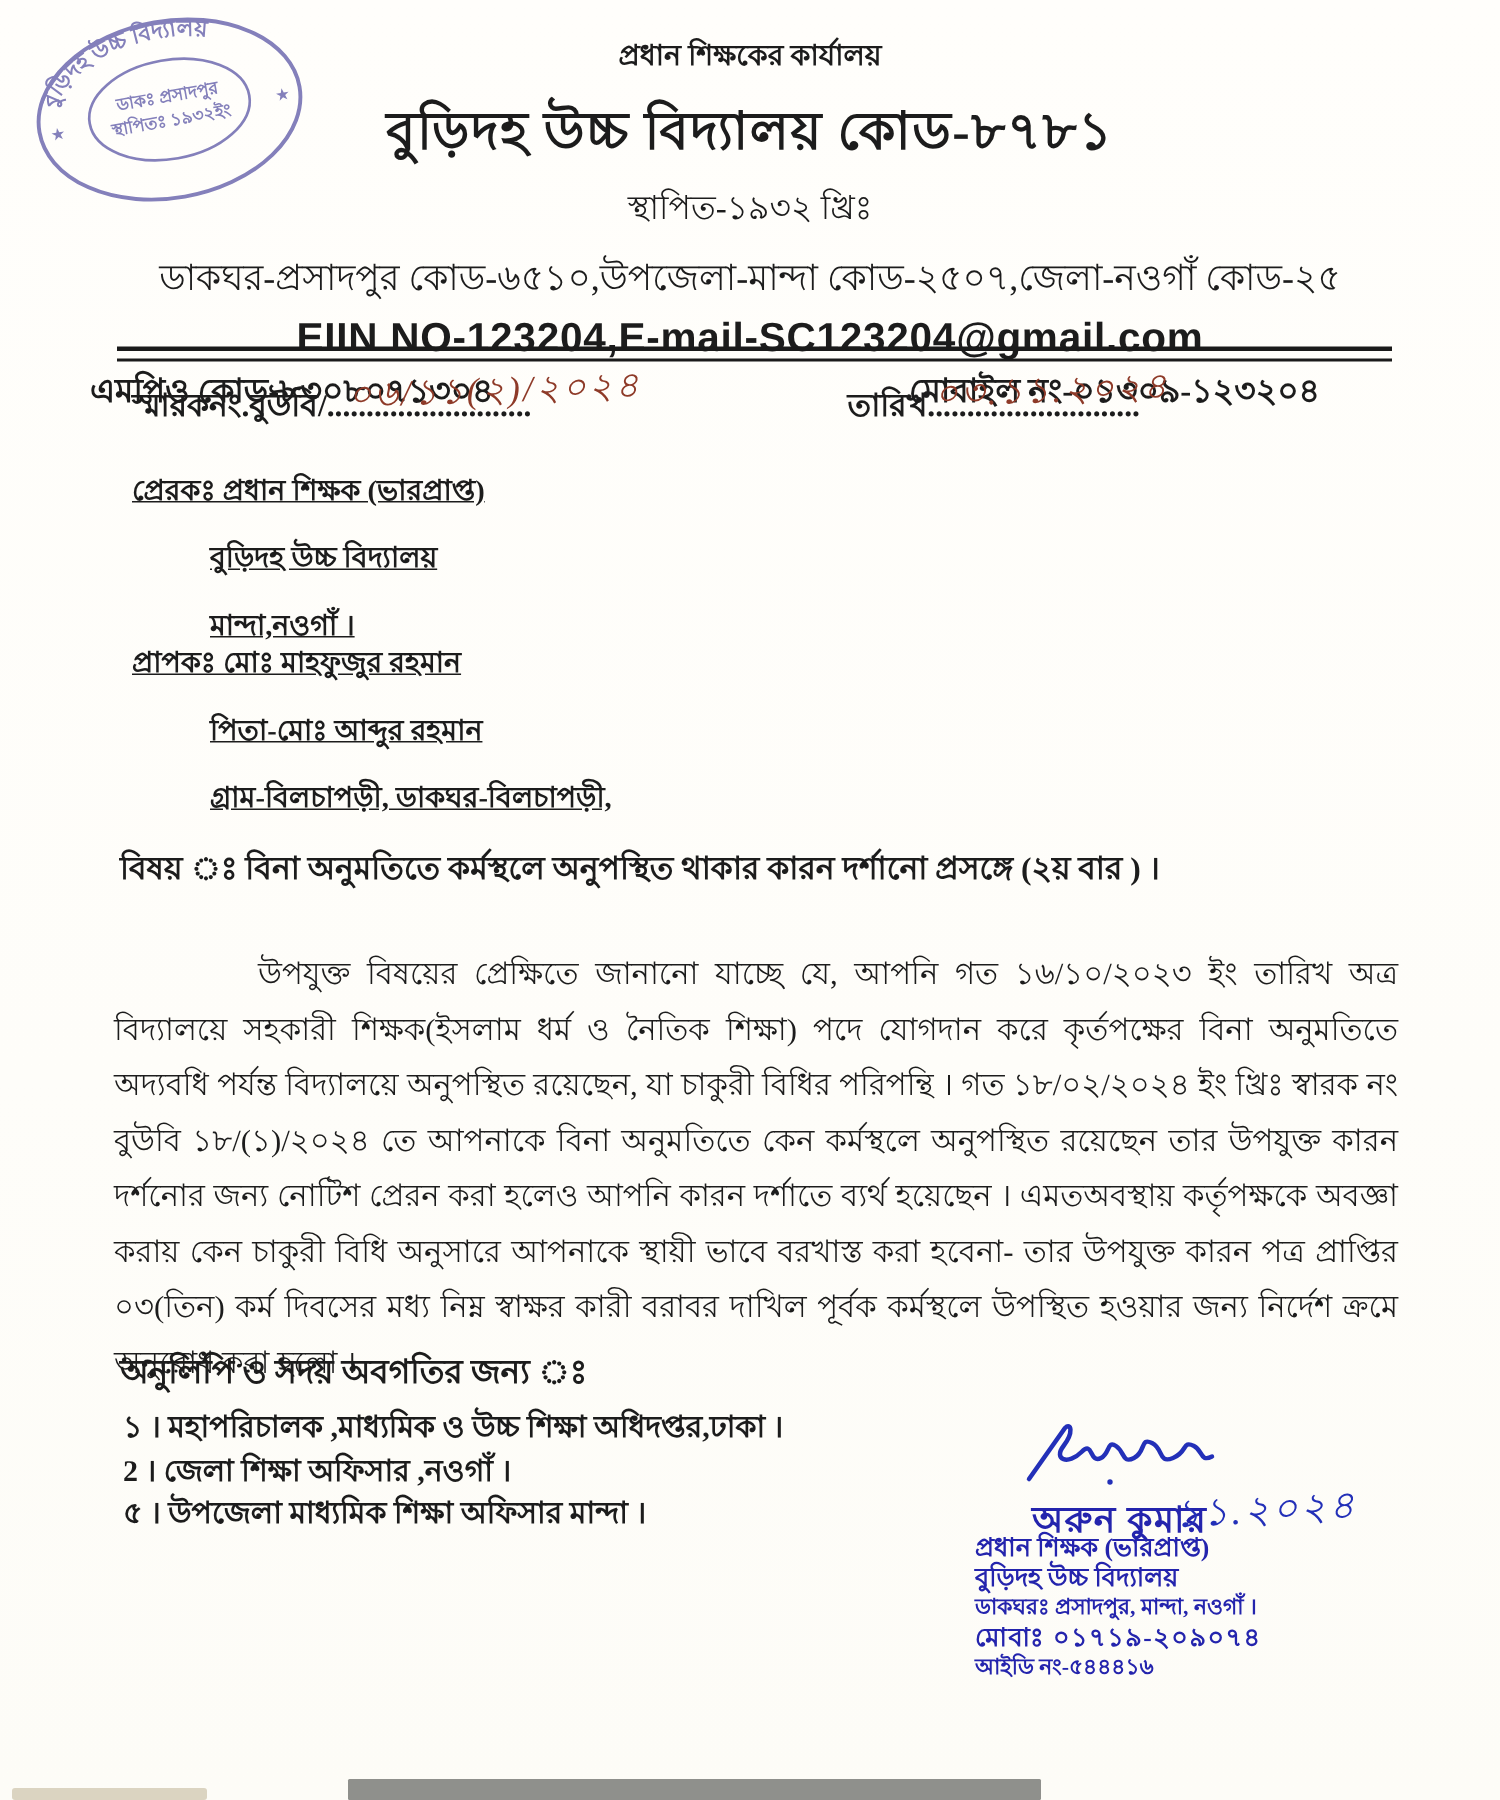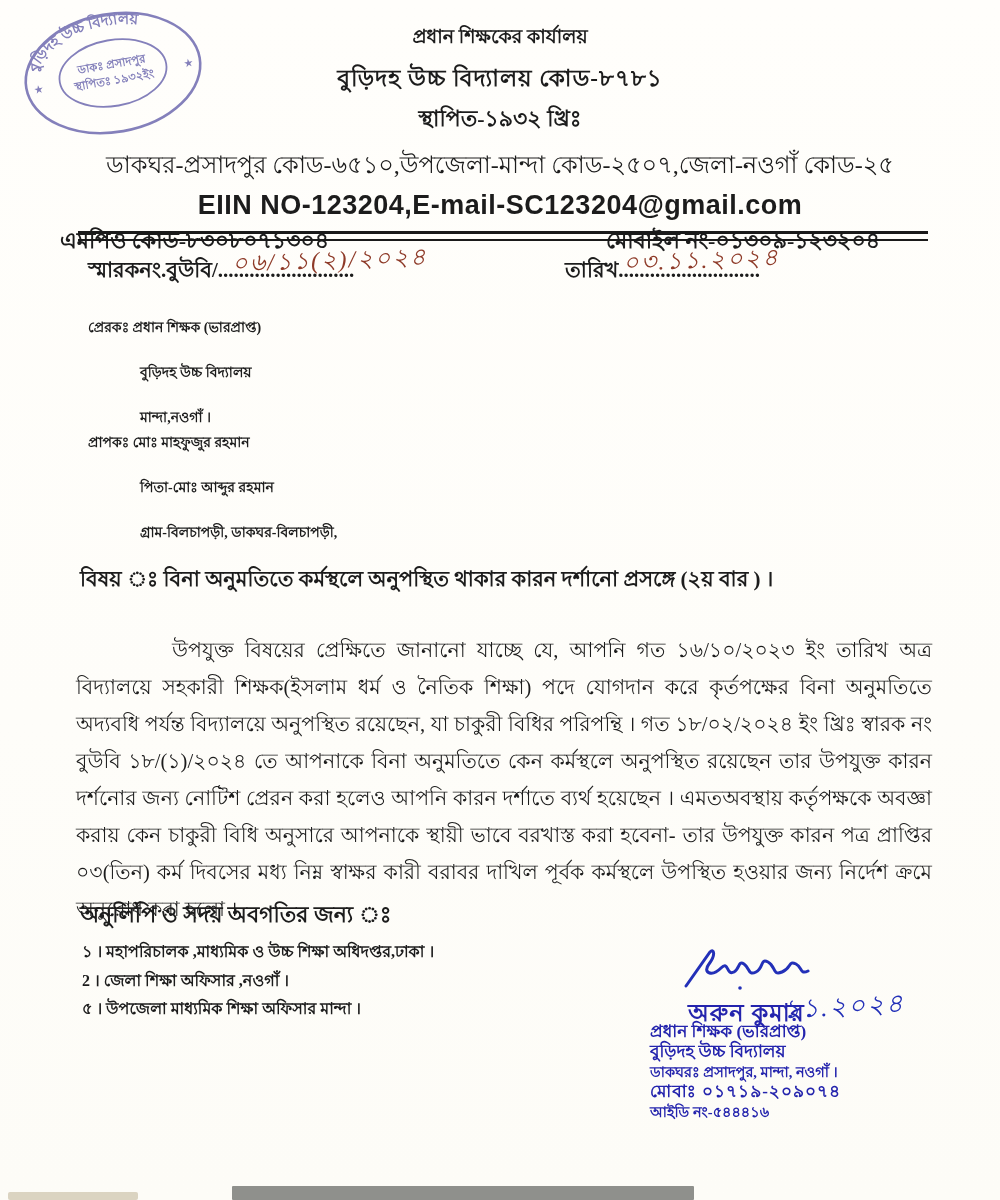--- a/index.html
+++ b/index.html
@@ -5,43 +5,43 @@
   html,body{margin:0;padding:0;background:#ffffff;}
   .paper{
     position:relative;width:1000px;height:1200px;margin:0 auto;
     background:linear-gradient(180deg,#fffefb 0%,#fefdf9 60%,#fdfcf7 100%);
     font-family:"Liberation Serif","DejaVu Serif",serif;
     color:#1c1c1c;overflow:hidden;
   }
   .center{text-align:center;}
   .hdr{position:absolute;left:0;top:22px;width:100%;}
   .hdr-office{font-size:19px;font-weight:bold;}
-  .hdr-school{font-size:23px;font-weight:bold;margin:6px 0 2px 0;letter-spacing:1px;}
-  .hdr-est{font-size:22px;font-weight:bold;margin-top:2px;}
+  .hdr-school{font-size:35px;font-weight:bold;margin:6px 0 2px 0;letter-spacing:1px;}
+  .hdr-est{font-size:22px;font-weight:normal;margin-top:2px;}
   .hdr-addr{font-size:24px;font-weight:normal;margin-top:8px;}
   .hdr-eiin{font-family:"Liberation Sans","DejaVu Sans",sans-serif;font-size:27px;font-weight:bold;margin-top:4px;letter-spacing:.5px;}
   .hdr-row{display:flex;justify-content:space-between;padding:2px 120px 0 60px;font-size:22px;font-weight:bold;}
   .rule{position:absolute;left:78px;right:72px;top:231px;height:5px;border-top:3px solid #1a1a1a;border-bottom:2px solid #1a1a1a;}
   .memo-row{position:absolute;left:88px;right:78px;top:250px;display:flex;justify-content:space-between;font-size:21px;font-weight:bold;}
   .hand{font-style:italic;font-weight:normal;letter-spacing:2px;white-space:nowrap;display:inline-block;}
   .hand.red{color:#8e3a28;}
   .memo-no{position:relative;left:-128px;top:-9px;font-size:24px;transform:rotate(-2deg);}
   .memo-date{position:relative;left:-142px;top:-9px;font-size:24px;transform:rotate(-2deg);}
-  .block{position:absolute;font-size:14px;font-weight:bold;line-height:45px;}
+  .block{position:absolute;font-size:19px;font-weight:bold;line-height:45px;text-decoration:underline;}
   .sender{left:88px;top:305px;}
   .sender .ind{margin-left:52px;}
   .recipient{left:88px;top:420px;}
   .recipient .ind{margin-left:52px;}
   .subject{position:absolute;left:80px;top:563px;font-size:21px;font-weight:bold;}
   .bodytext{
     position:absolute;left:76px;top:604px;width:856px;
     font-size:20.5px;line-height:37px;text-align:justify;text-indent:96px;font-weight:normal;margin-top:28px;
   }
   .cc-head{position:absolute;left:80px;top:897px;font-size:22px;font-weight:bold;}
-  .cc-list{position:absolute;left:82px;top:938px;font-size:16px;font-weight:bold;line-height:28.5px;list-style:none;margin:0;padding:0;}
+  .cc-list{position:absolute;left:82px;top:938px;font-size:20px;font-weight:bold;line-height:28.5px;list-style:none;margin:0;padding:0;}
   .sig{position:absolute;left:676px;top:942px;width:150px;height:55px;}
   .sig-name-row{position:absolute;left:688px;top:992px;width:300px;white-space:nowrap;}
   .stamp{color:#2424ad;}
   .sig-name{font-size:24px;font-weight:bold;letter-spacing:1px;}
   .sig-hand-date{color:#2330b8;font-size:26px;position:relative;left:-26px;top:-6px;transform:rotate(-3deg);}
   .stamp-block{position:absolute;left:650px;top:1022px;width:300px;text-align:left;line-height:20px;}
   .stamp-block .s1{font-size:17px;font-weight:bold;}
   .stamp-block .s2{font-size:17px;font-weight:bold;}
   .stamp-block .s3{font-size:14.5px;font-weight:bold;}
   .stamp-block .s4{font-size:17px;font-weight:bold;letter-spacing:1px;}

